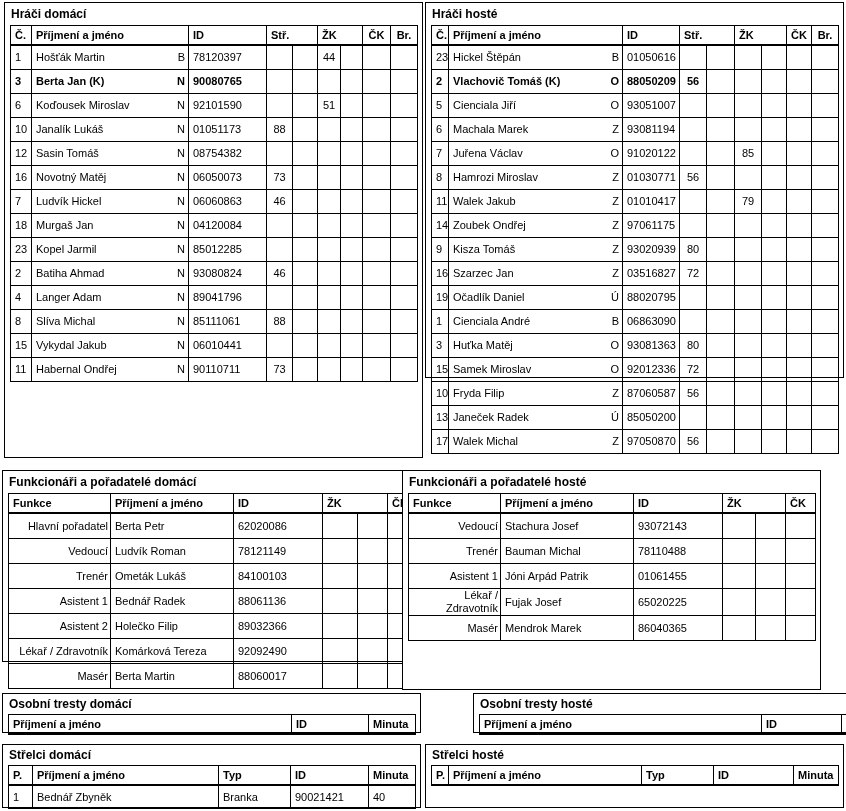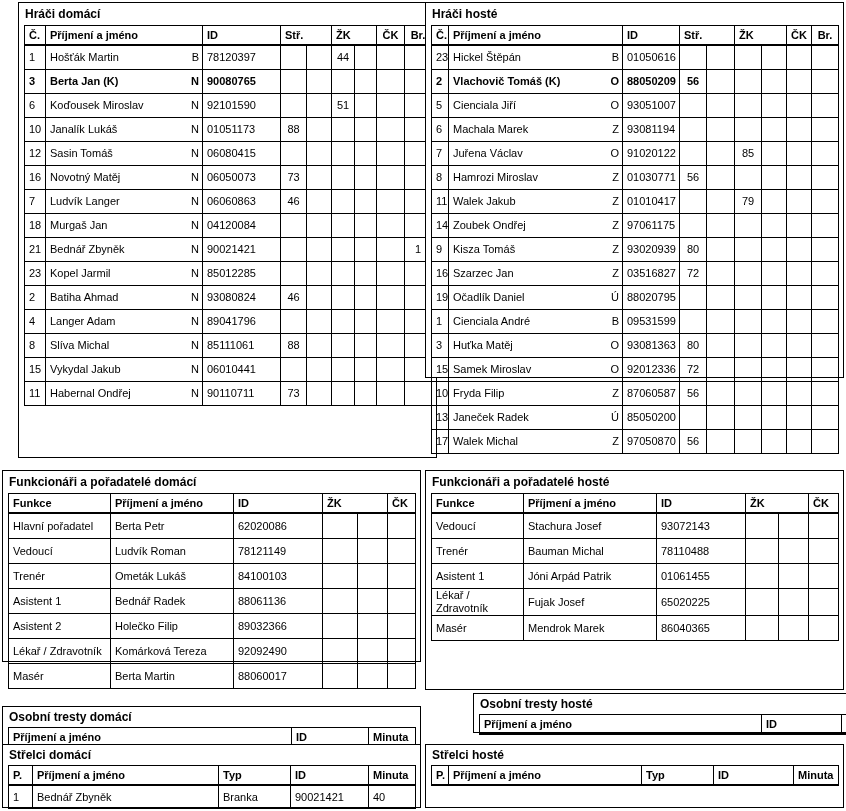--- a/index.html
+++ b/index.html
@@ -12,32 +12,32 @@
   .penalties .title,.scorers .title{padding:4px 0 3px 1px;}
   table{border-collapse:collapse;table-layout:fixed;width:100%;}
   th,td{border:1px solid #000;font-size:11px;line-height:13px;overflow:hidden;
     white-space:nowrap;vertical-align:middle;}
   th{font-weight:bold;text-align:left;padding:2px 2px 2px 4px;height:14px;
     border-bottom:2px solid #000;}
   th.cch{text-align:center;padding:2px 0;}
   td{padding:0 2px 0 4px;}
   .players td{height:23px;}
   .officials td{height:24px;}
-  .officials td.fn{white-space:normal;}
+  .officials td.fn{white-space:normal;text-align:right;}
   .scorers td{height:22px;}
   .cc{text-align:center;padding:0;}
   .pos{float:right;padding-right:1px;}
   tr.bold td{font-weight:bold;}
 </style>
 </head>
 <body>
 
 <div class="page">
 
-  <div class="section players" style="left:18px;top:2px;width:419px;height:456px;">
+  <div class="section players" style="left:4px;top:2px;width:419px;height:456px;">
     <div class="title">Hráči domácí</div>
     <table>
       <colgroup>
           <col style="width:21px">
           <col style="width:157px">
           <col style="width:78px">
         <col style="width:26px">
           <col style="width:25px">
           <col style="width:23px">
         <col style="width:22px">
@@ -101,21 +101,21 @@
     <td class="cc"></td>
     <td class="cc"></td>
     <td class="cc"></td>
     <td class="cc"></td>
   </tr>
 
 
   <tr>
     <td>12</td>
     <td><span class="pos">N</span><span>Sasin Tomáš</span></td>
-    <td>06080415</td>
+    <td>08754382</td>
     <td class="cc"></td>
     <td class="cc"></td>
     <td class="cc"></td>
     <td class="cc"></td>
     <td class="cc"></td>
     <td class="cc"></td>
   </tr>
 
   <tr>
     <td>16</td>
@@ -124,21 +124,21 @@
     <td class="cc">73</td>
     <td class="cc"></td>
     <td class="cc"></td>
     <td class="cc"></td>
     <td class="cc"></td>
     <td class="cc"></td>
   </tr>
 
   <tr>
     <td>7</td>
-    <td><span class="pos">N</span><span>Ludvík Langer</span></td>
+    <td><span class="pos">N</span><span>Ludvík Hickel</span></td>
     <td>06060863</td>
     <td class="cc">46</td>
     <td class="cc"></td>
     <td class="cc"></td>
     <td class="cc"></td>
     <td class="cc"></td>
     <td class="cc"></td>
   </tr>
 
   <tr>
@@ -146,31 +146,20 @@
     <td><span class="pos">N</span><span>Murgaš Jan</span></td>
     <td>04120084</td>
     <td class="cc"></td>
     <td class="cc"></td>
     <td class="cc"></td>
     <td class="cc"></td>
     <td class="cc"></td>
     <td class="cc"></td>
   </tr>
 
-  <tr>
-    <td>21</td>
-    <td><span class="pos">N</span><span>Bednář Zbyněk</span></td>
-    <td>90021421</td>
-    <td class="cc"></td>
-    <td class="cc"></td>
-    <td class="cc"></td>
-    <td class="cc"></td>
-    <td class="cc"></td>
-    <td class="cc">1</td>
-  </tr>
 
   <tr>
     <td>23</td>
     <td><span class="pos">N</span><span>Kopel Jarmil</span></td>
     <td>85012285</td>
     <td class="cc"></td>
     <td class="cc"></td>
     <td class="cc"></td>
     <td class="cc"></td>
     <td class="cc"></td>
@@ -395,21 +384,21 @@
     <td class="cc"></td>
     <td class="cc"></td>
     <td class="cc"></td>
     <td class="cc"></td>
     <td class="cc"></td>
   </tr>
 
   <tr>
     <td>1</td>
     <td><span class="pos">B</span><span>Cienciala André</span></td>
-    <td>09531599</td>
+    <td>06863090</td>
     <td class="cc"></td>
     <td class="cc"></td>
     <td class="cc"></td>
     <td class="cc"></td>
     <td class="cc"></td>
     <td class="cc"></td>
   </tr>
 
   <tr>
     <td>3</td>
@@ -554,21 +543,21 @@
     <td>Berta Martin</td>
     <td>88060017</td>
     <td class="cc"></td>
     <td class="cc"></td>
     <td class="cc"></td>
   </tr>
 </tbody>
     </table>
   </div>
 
-  <div class="section officials" style="left:425px;top:470px;width:419px;height:220px;">
+  <div class="section officials" style="left:402px;top:470px;width:419px;height:220px;">
     <div class="title">Funkcionáři a pořadatelé hosté</div>
     <table>
       <colgroup>
           <col style="width:92px">
           <col style="width:133px">
           <col style="width:89px">
         <col style="width:33px">
           <col style="width:30px">
           <col style="width:30px">
         </colgroup>
@@ -624,21 +613,21 @@
     <td>86040365</td>
     <td class="cc"></td>
     <td class="cc"></td>
     <td class="cc"></td>
   </tr>
 
 </tbody>
     </table>
   </div>
 
-  <div class="section penalties" style="left:2px;top:693px;width:419px;height:40px;margin-top:13px;">
+  <div class="section penalties" style="left:2px;top:693px;width:419px;height:40px;">
     <div class="title">Osobní tresty domácí</div>
     <table>
       <colgroup>
           <col style="width:283px">
           <col style="width:77px">
           <col style="width:47px">
         </colgroup>
       <thead>
         <tr>
           <th>Příjmení a jméno</th>

